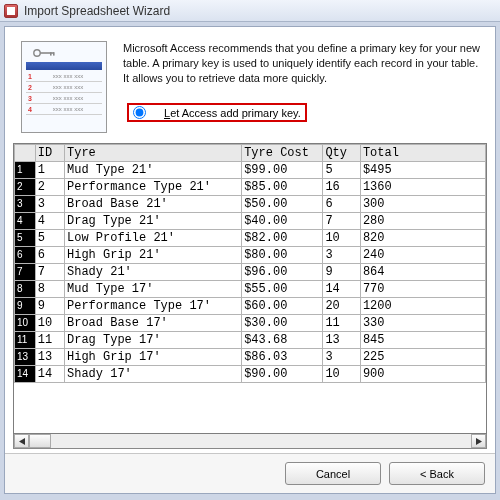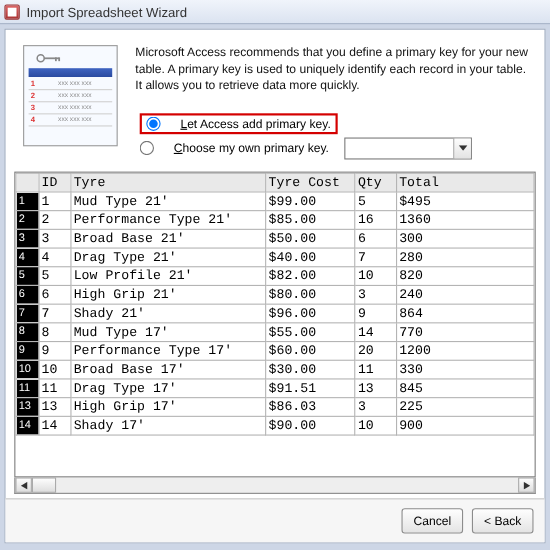--- a/index.html
+++ b/index.html
@@ -179,21 +179,21 @@
   .hscroll .track { flex:1; }
   .footer {
     border-top: 1px solid #c7c7c7;
     padding: 8px 10px;
     display:flex;
     justify-content: flex-end;
     gap: 8px;
     background: #f6f6f6;
   }
   .footer button {
-    width: 56px; height: 23px;
+    width: 96px; height: 23px;
     border: 1px solid #8c8c8c;
     border-radius: 3px;
     background: linear-gradient(#fefefe,#e4e4e4);
     font-size: 11px;
     cursor: pointer;
   }
 </style>
 </head>
 <body>
 
@@ -237,31 +237,20 @@
 
     <div class="rightcol">
       <div class="explain">Microsoft Access recommends that you define a primary key for your new table. A primary key is used to uniquely identify each record in your table. It allows you to retrieve data more quickly.</div>
       <div class="radios">
         <div class="radiorow">
           <span class="highlight">
             <input type="radio" name="pk" checked="" id="r1" style="">
             <label for="r1"><u>L</u><span>et Access add primary key.</span></label>
           </span>
         </div>
-        <div class="radiorow">
-          <input type="radio" name="pk" id="r2" style="">
-          <label for="r2"><u>C</u><span>hoose my own primary key.</span></label>
-          <div class="combo">
-            <div class="arrow">
-              <svg width="8" height="5">
-                  <polygon points="0,0 8,0 4,5" fill="#333"></polygon>
-                </svg>
-            </div>
-          </div>
-        </div>
       </div>
     </div>
   </div>
 
   <div class="grid-wrap">
     <table class="grid">
       <colgroup>
         <col class="c-hdr">
           <col class="c-id">
           <col class="c-tyre">
@@ -357,21 +346,21 @@
             <td>10</td>
             <td>Broad Base 17'</td>
             <td>$30.00</td>
             <td>11</td>
             <td>330</td>
           </tr>
           <tr>
             <td class="rowhdr">11</td>
             <td>11</td>
             <td>Drag Type 17'</td>
-            <td>$91.51</td>
+            <td>$43.68</td>
             <td>13</td>
             <td>845</td>
           </tr>
           <tr>
             <td class="rowhdr">13</td>
             <td>13</td>
             <td>High Grip 17'</td>
             <td>$86.03</td>
             <td>3</td>
             <td>225</td>

